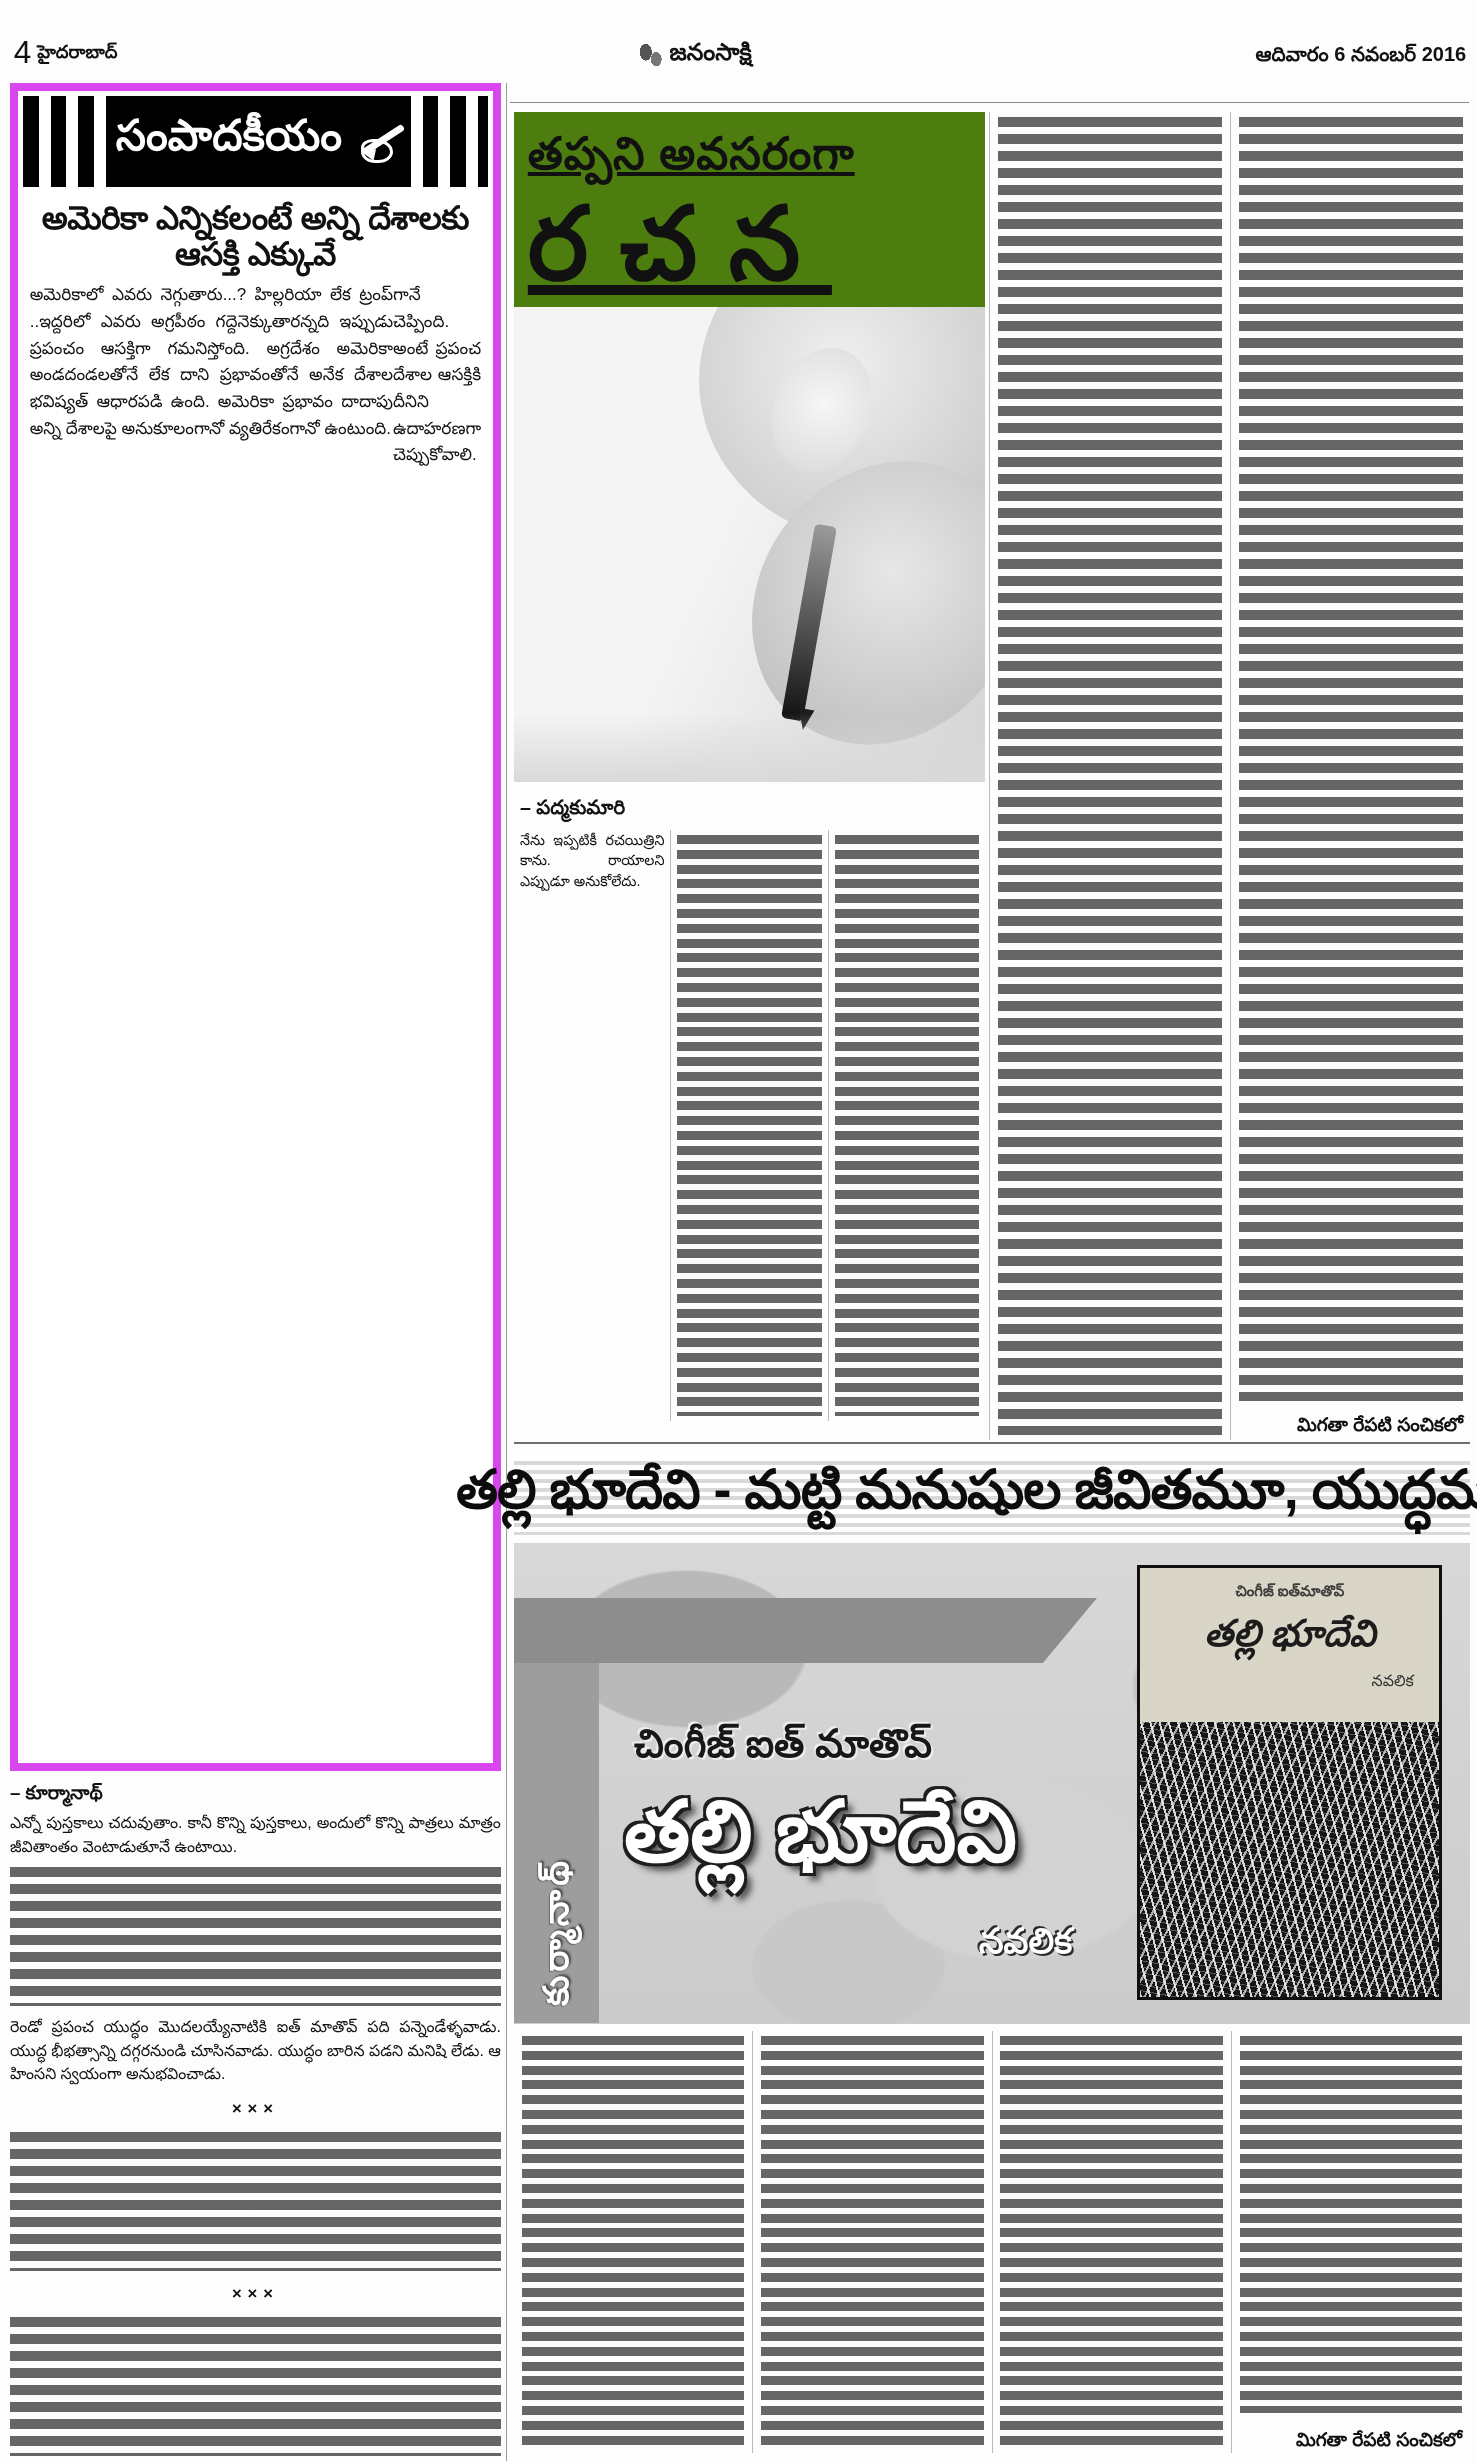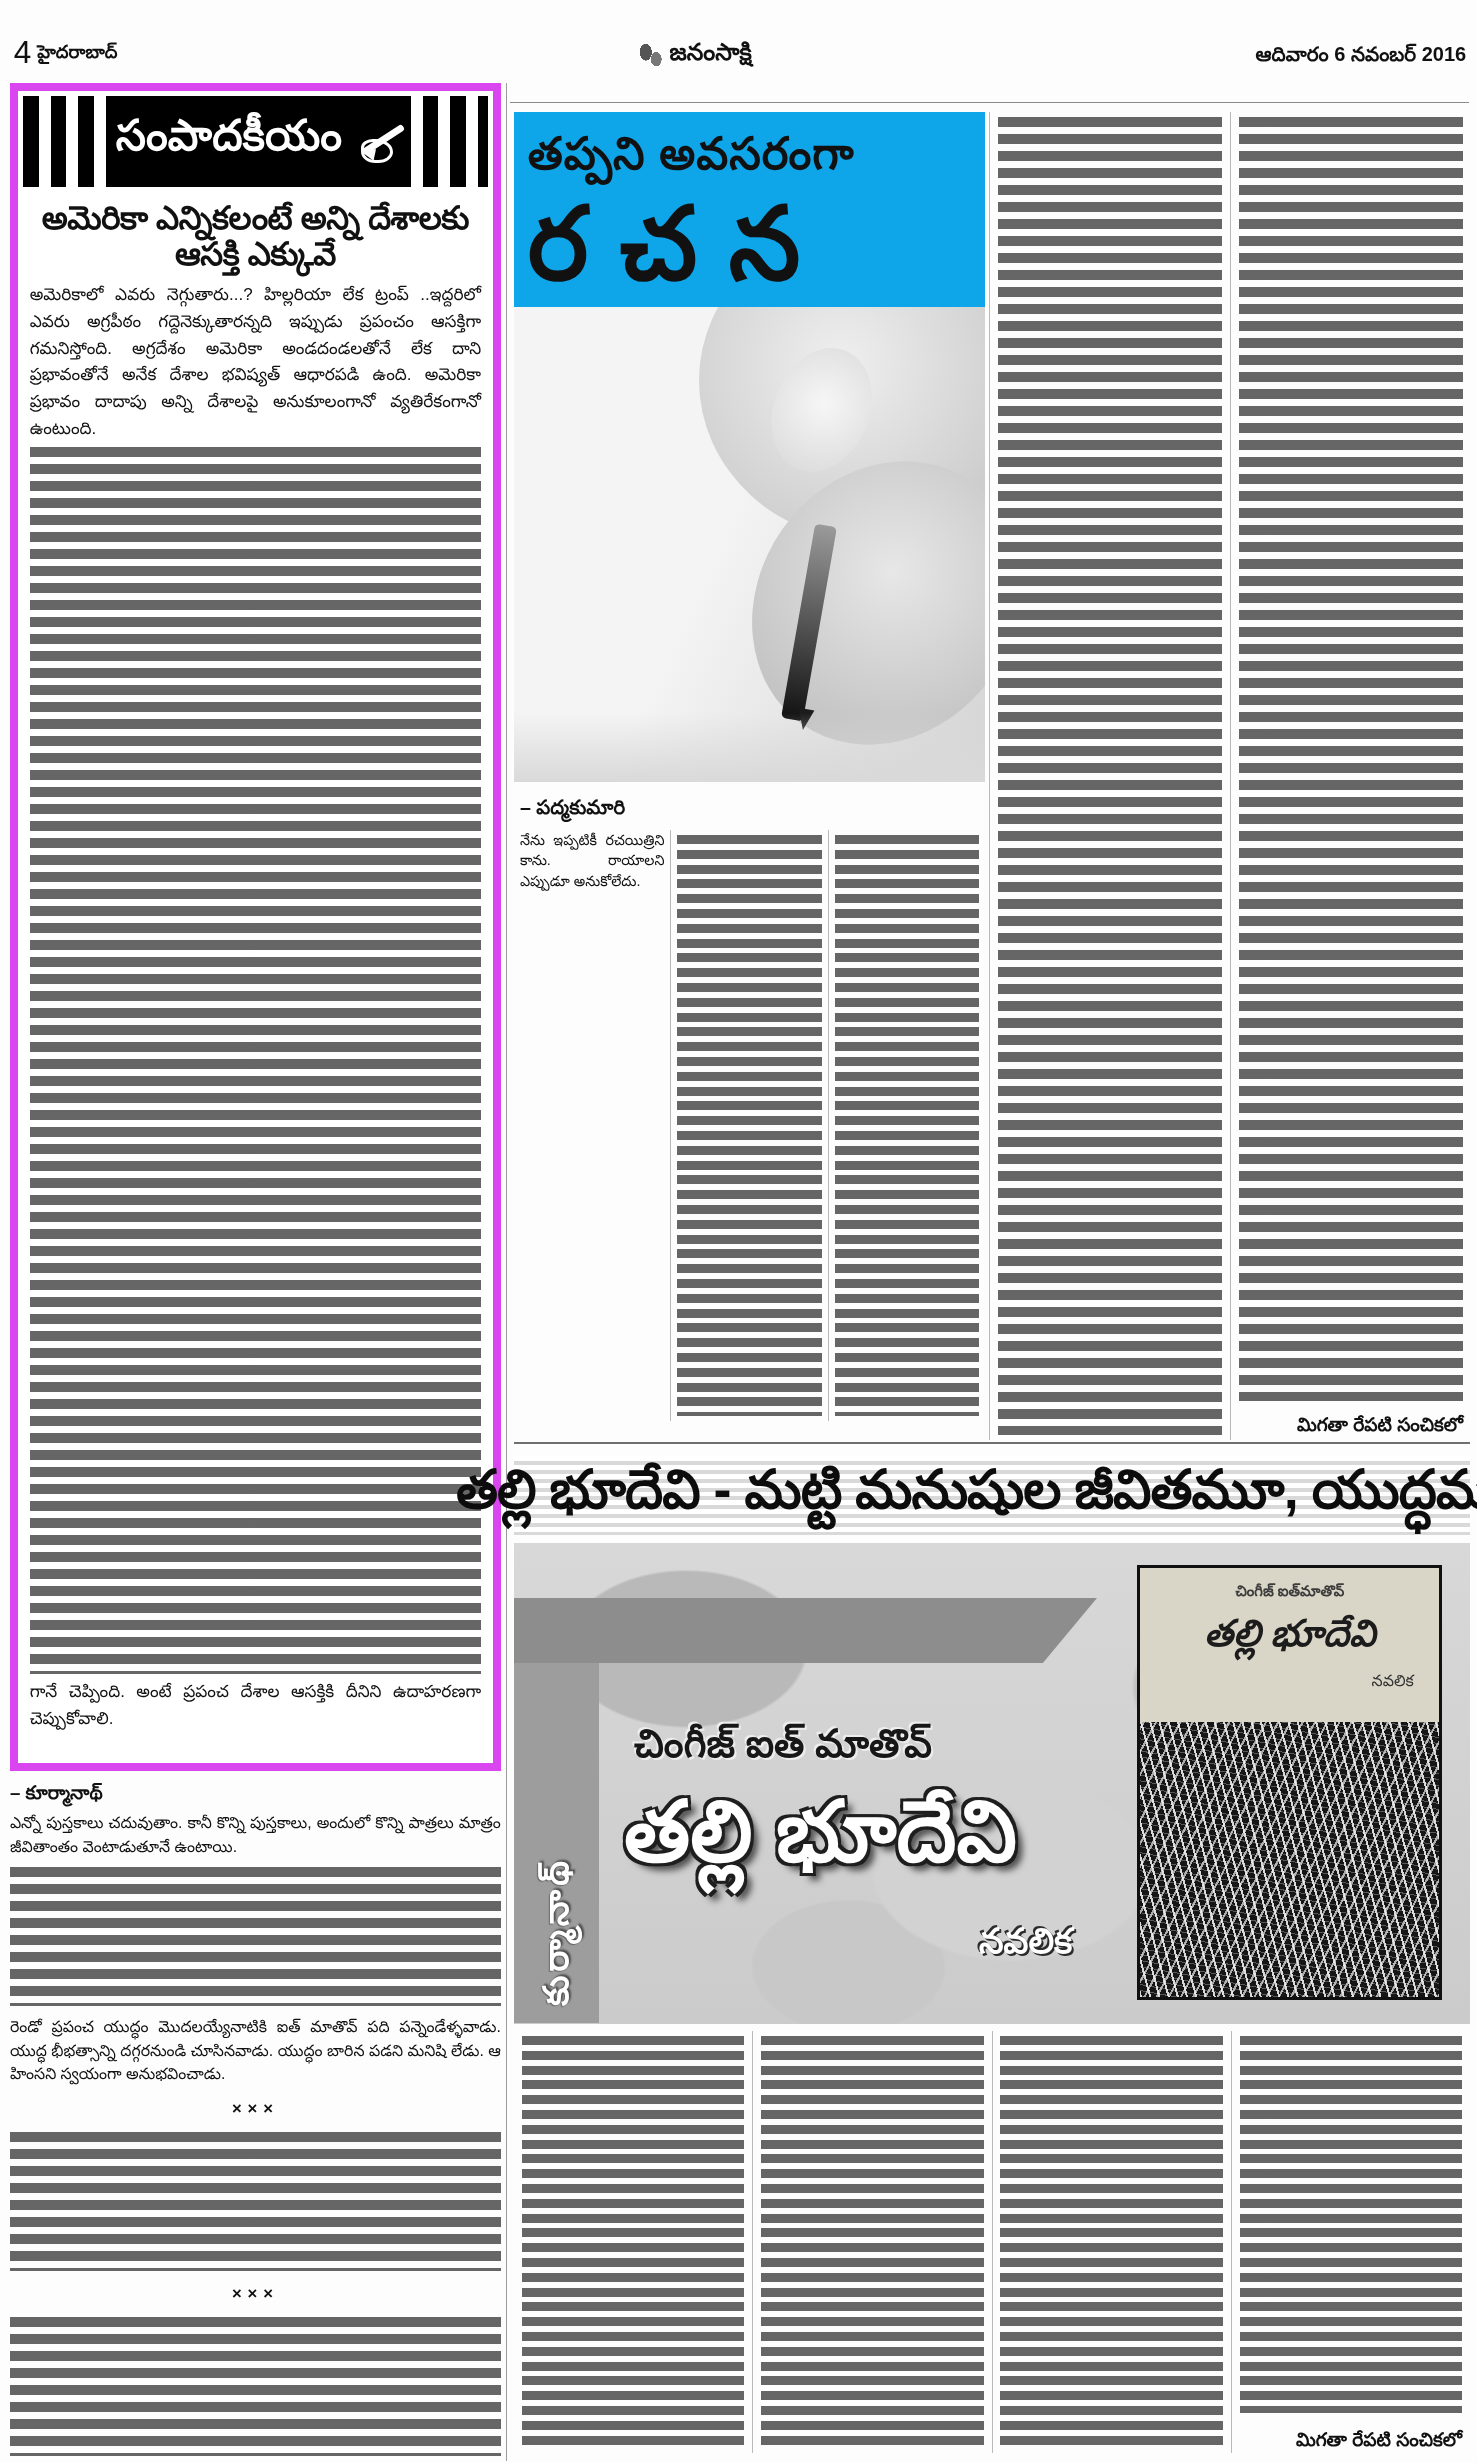--- a/index.html
+++ b/index.html
@@ -28,37 +28,37 @@
                   justify-content:center;gap:13.8px;font-size:43px;font-weight:800;}
   #pen-icon{position:relative;width:57px;height:43px;display:inline-block;}
   #pen-icon .bar{position:absolute;left:3.9px;top:15.8px;width:47px;height:6.9px;background:#fff;
                  border-radius:3px;transform:rotate(-33deg);}
   #pen-icon .nib{position:absolute;left:0;top:27.6px;width:0;height:0;
                  border:6.9px solid transparent;border-right:13.8px solid #fff;transform:rotate(12deg);}
   #pen-icon .hand{position:absolute;right:2px;bottom:0;width:25.6px;height:17.7px;border:3px solid #fff;
                   border-radius:40% 60% 50% 50%;}
   #ed-headline{font-size:32.5px;font-weight:800;text-align:center;line-height:1.12;
                padding:7.9px 3.9px 2px;letter-spacing:-0.5px;}
-  #ed-body{margin:7.9px 11.8px 0;height:1450px;display:flex;flex-direction:column;
+  #ed-body{margin:7.9px 11.8px 0;height:1450px;display:flex;flex-direction:row;
            font-size:17px;line-height:1.57;text-align:justify;}
   #ed-body p{margin:0;}
   
   .tx{background:repeating-linear-gradient(180deg,#3b3b3b 0 10.3px,transparent 10.3px 17px);
       opacity:.78;}
   .tx-s{background:repeating-linear-gradient(180deg,#3b3b3b 0 8.9px,transparent 8.9px 14.8px);
         opacity:.78;}
   .grow{flex:1;margin:4.9px 0;}
   
   #rev-left{left:9.9px;top:1779px;width:491px;height:682px;display:flex;flex-direction:column;
             font-size:15.8px;line-height:1.5;text-align:justify;}
   #rev-byline{font-size:18.7px;font-weight:800;margin:0 0 3.9px;}
   .sep-x{text-align:center;font-size:16.7px;font-weight:700;letter-spacing:5.9px;margin:5.9px 0;}
   
   #a1-left{left:514px;top:112px;width:471px;}
-  #a1-kicker-panel{background:#0ea5e9;height:195px;box-sizing:border-box;padding:15.8px 13.8px 0;}
+  #a1-kicker-panel{background:#4d7c0f;height:195px;box-sizing:border-box;padding:15.8px 13.8px 0;text-decoration:underline;}
   #a1-kicker{font-size:45px;font-weight:800;letter-spacing:1px;}
   #a1-title{font-size:102px;font-weight:900;letter-spacing:31.5px;line-height:1.0;margin-top:2px;}
   #a1-photo{position:relative;height:475px;overflow:hidden;
             background:linear-gradient(115deg,#f4f4f4 45%,#e2e2e2 75%,#d4d4d4);}
   .finger1{position:absolute;right:-69px;top:-89px;width:355px;height:325px;border-radius:50%;
            background:radial-gradient(circle at 40% 45%,#efefef,#c6c6c6 80%);}
   .finger2{position:absolute;right:-29.6px;top:148px;width:256px;height:296px;border-radius:50%;
            background:radial-gradient(circle at 45% 40%,#e7e7e7,#bfbfbf 85%);transform:rotate(35deg);}
   .nail{position:absolute;right:116px;top:39px;width:95px;height:128px;border-radius:50%;
         background:radial-gradient(circle at 50% 45%,#f6f6f6,#d8d8d8);transform:rotate(22deg);}

